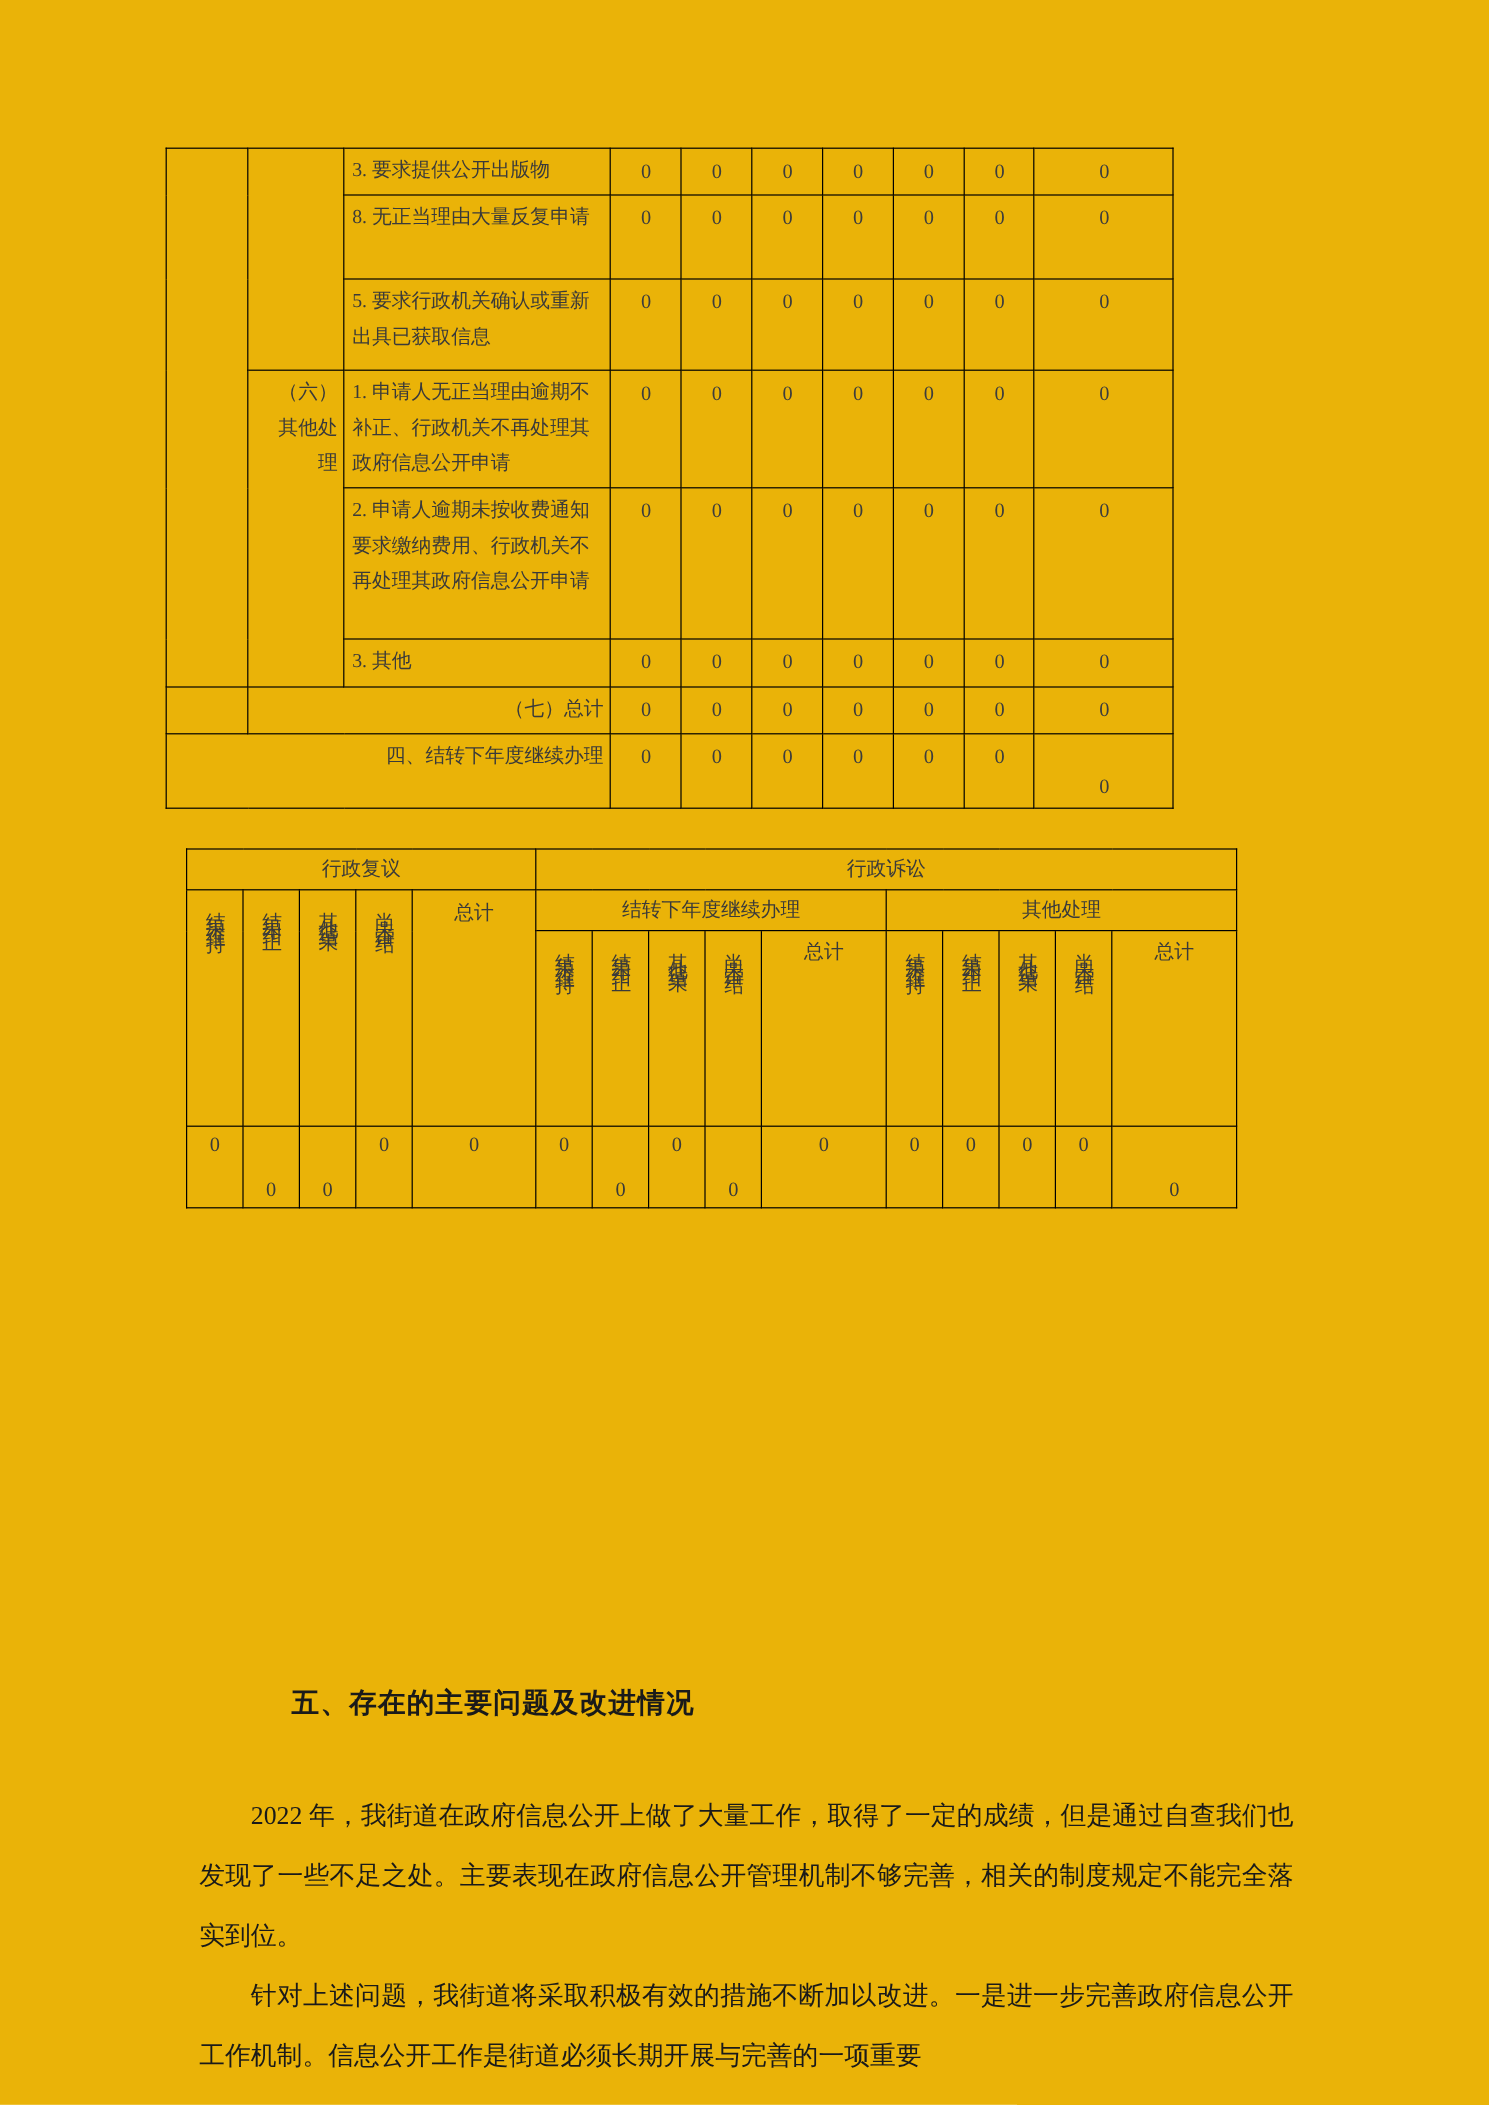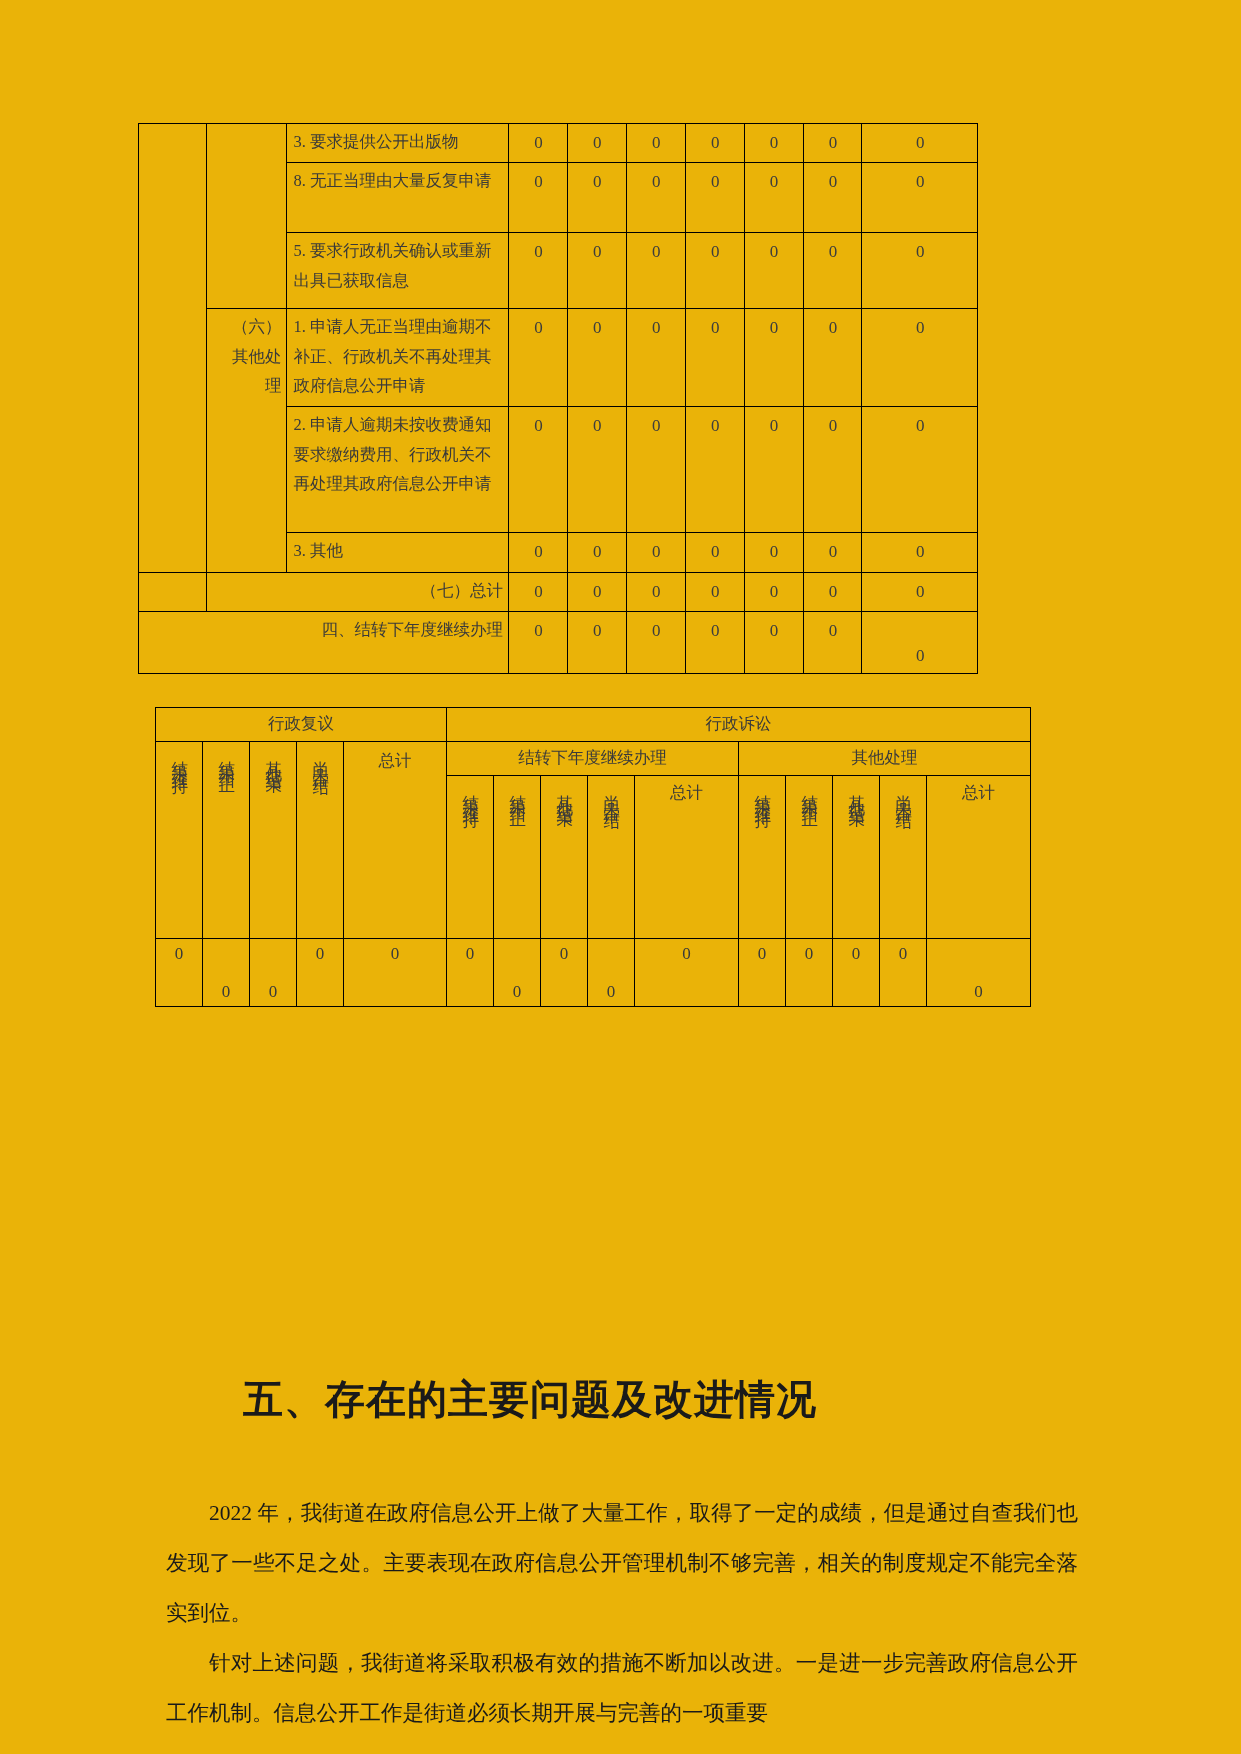--- a/index.html
+++ b/index.html
@@ -100,22 +100,22 @@
   }
   .tbl2 .vcell { height: 152px; vertical-align: top; padding-top: 5px; }
   .tbl2 td.val { font-size: 17px; padding-top: 5px; vertical-align: top; }
   .tbl2 td.val-lo { font-size: 17px; vertical-align: bottom; padding-bottom: 4px; }
   .tbl2 .datarow td { height: 58px; }
 
   
   .h-five {
     position: absolute;
     left: 243px;
-    top: 1372px;
-    font-size: 40px;
+    top: 1404px;
+    font-size: 23px;
     font-weight: bold;
     letter-spacing: 1px;
     font-family: Liberation Sans, sans-serif;
     color: #1a1a1a;
   }
 
   
   .body-text {
     position: absolute;
     left: 166px;

